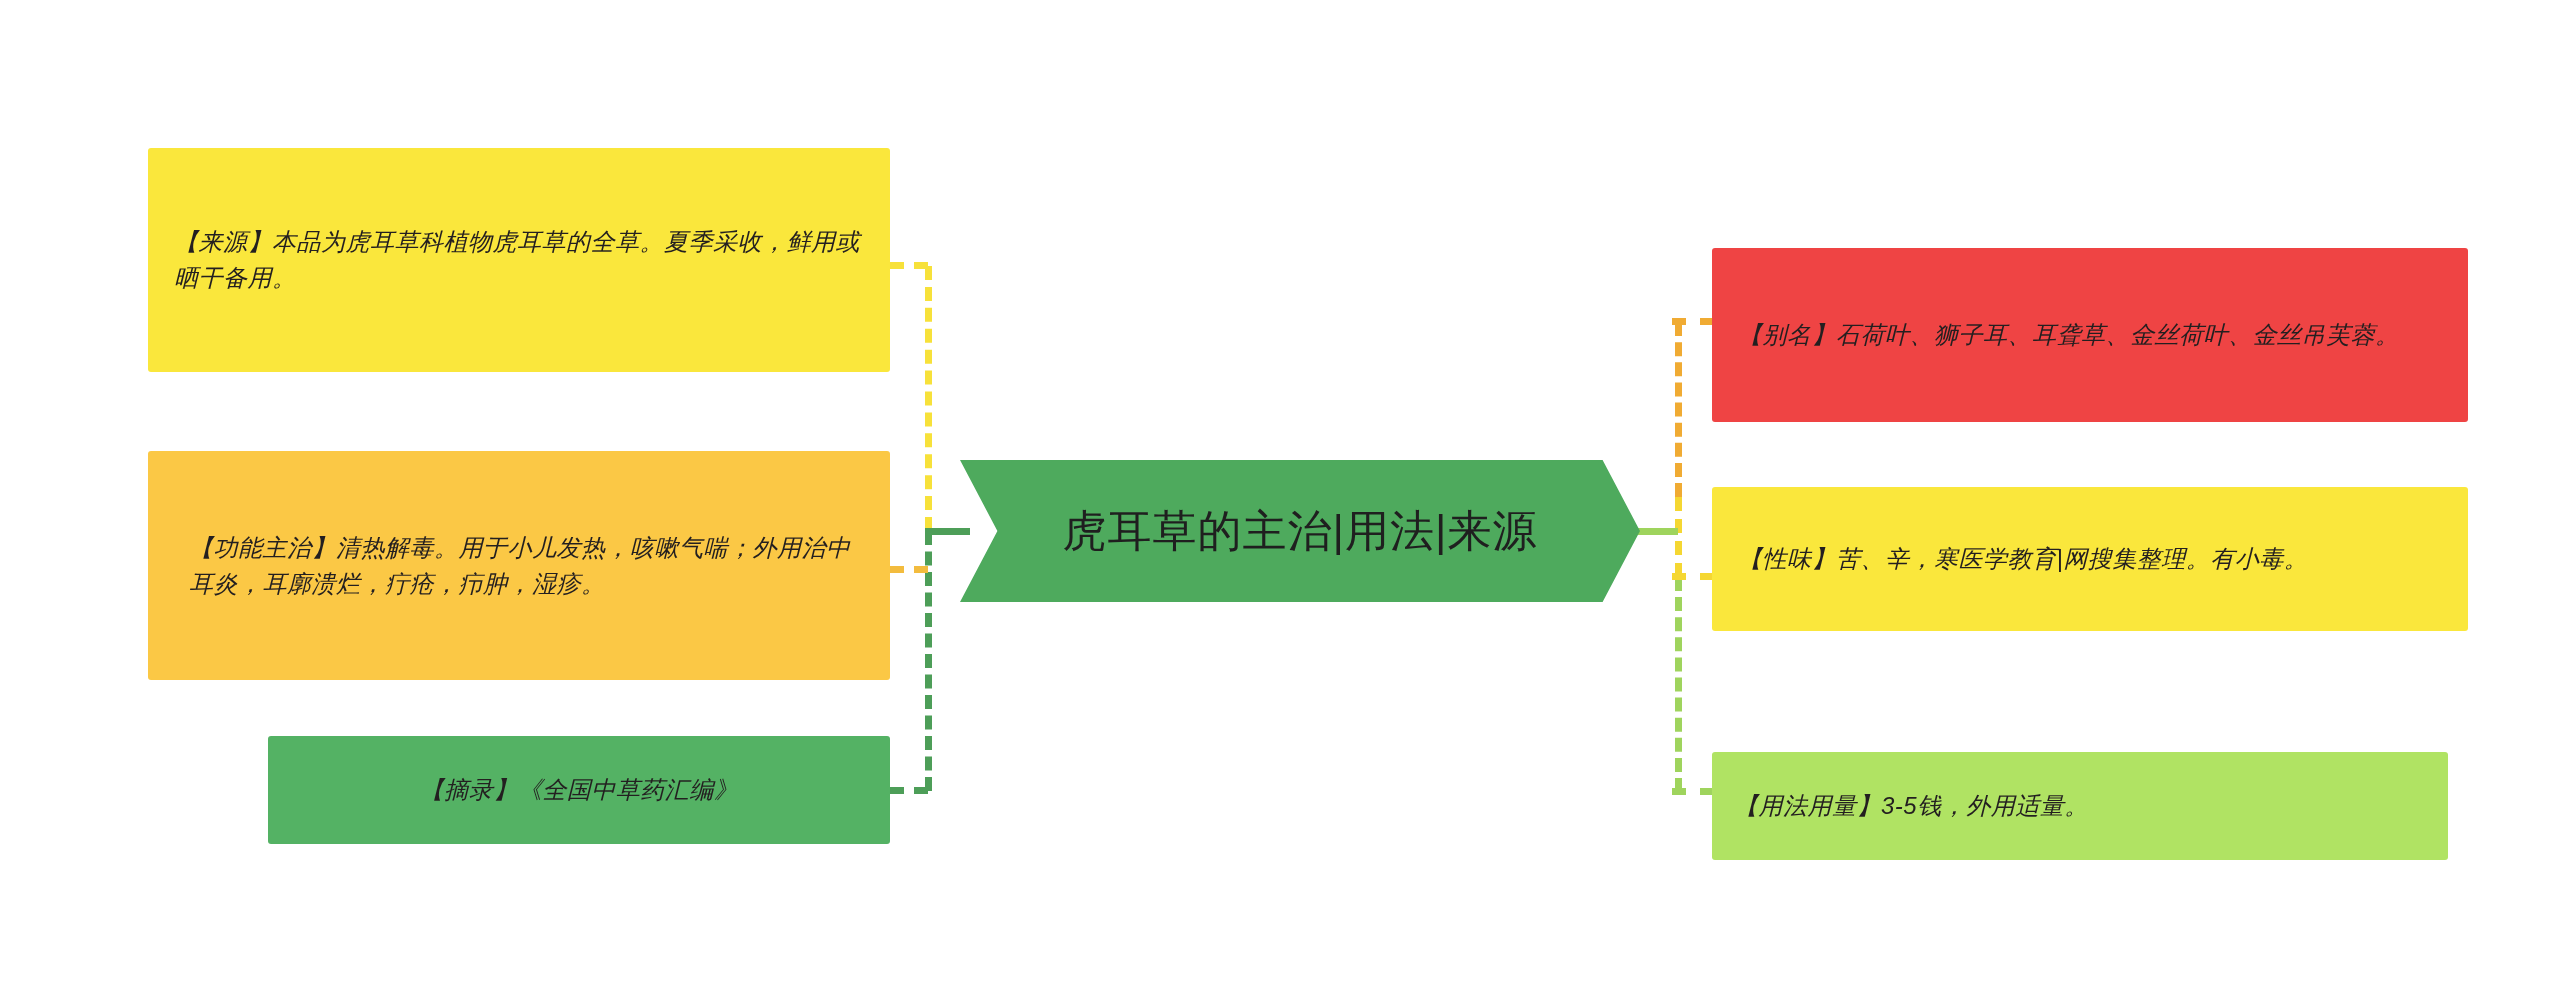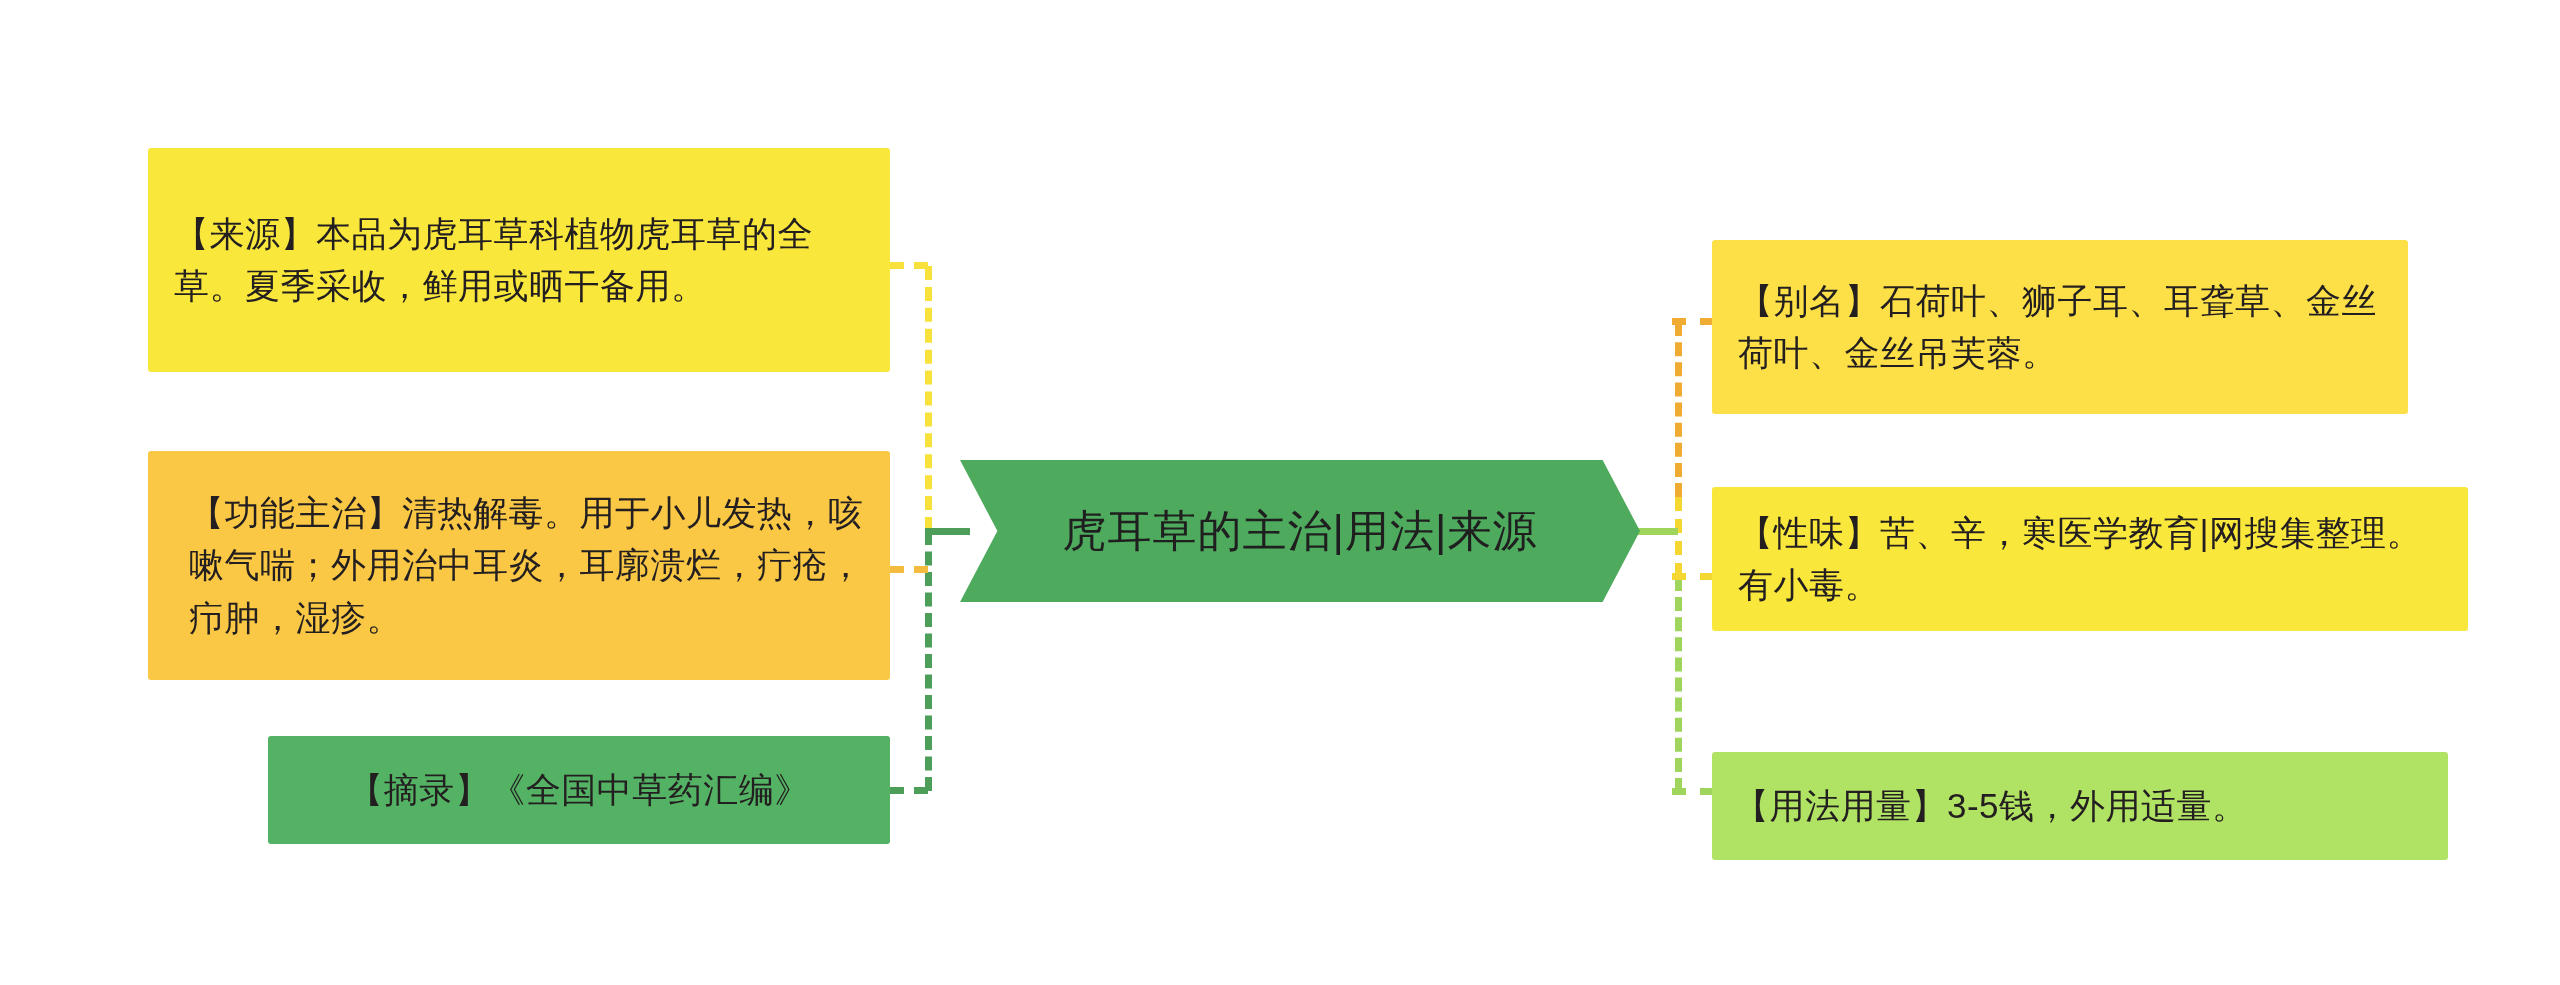--- a/index.html
+++ b/index.html
@@ -19,21 +19,22 @@
     line-height:1.50;
     letter-spacing:0.5px;
     white-space:pre-wrap;
     word-break:break-all;
   }
 
   
   .leaf{
     border-radius:3px;
     padding:14px 26px 14px 26px;
-    font-size:35px;
+    font-size:24px;
+    font-style:italic;
   }
 
   
   #box-source{
     left:148px; top:148px; width:742px; height:224px;
     background:#fae73c;
   }
   #box-functions{
     left:148px; top:451px; width:742px; height:229px;
     background:#fbc845;
@@ -41,22 +42,22 @@
   }
   #box-excerpt{
     left:268px; top:736px; width:622px; height:108px;
     background:#54b264;
     justify-content:center;
     padding:14px 20px;
   }
 
   
   #box-alias{
-    left:1712px; top:240px; width:696px; height:174px;
-    background:#fde047;
+    left:1712px; top:248px; width:756px; height:174px;
+    background:#ef4444;
   }
   #box-nature{
     left:1712px; top:487px; width:756px; height:144px;
     background:#fae73c;
   }
   #box-dosage{
     left:1712px; top:736px; width:736px; height:108px;
     background:#b0e363;
     padding:14px 22px;
     margin-top:16px;

